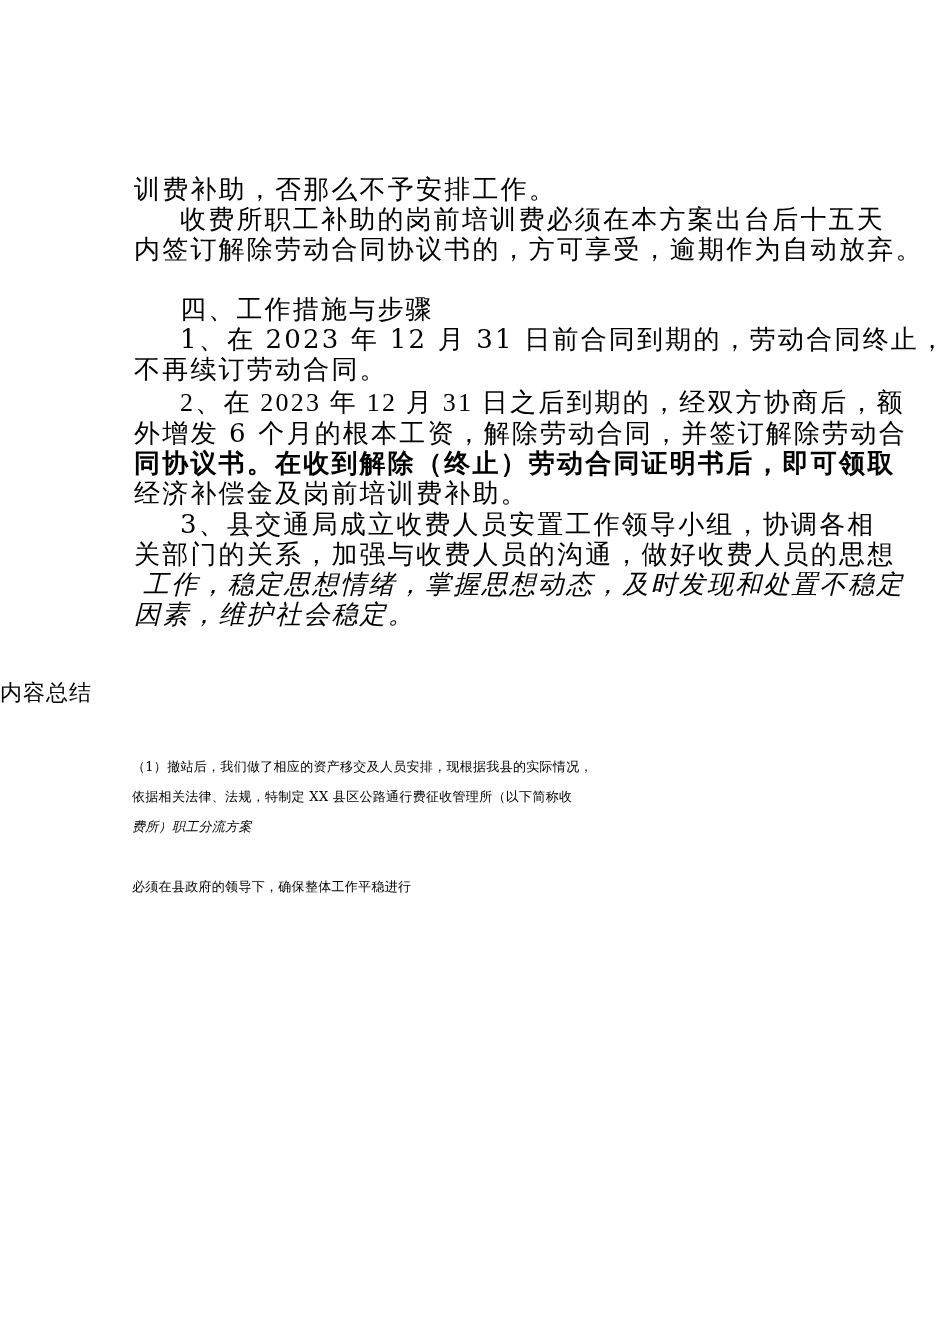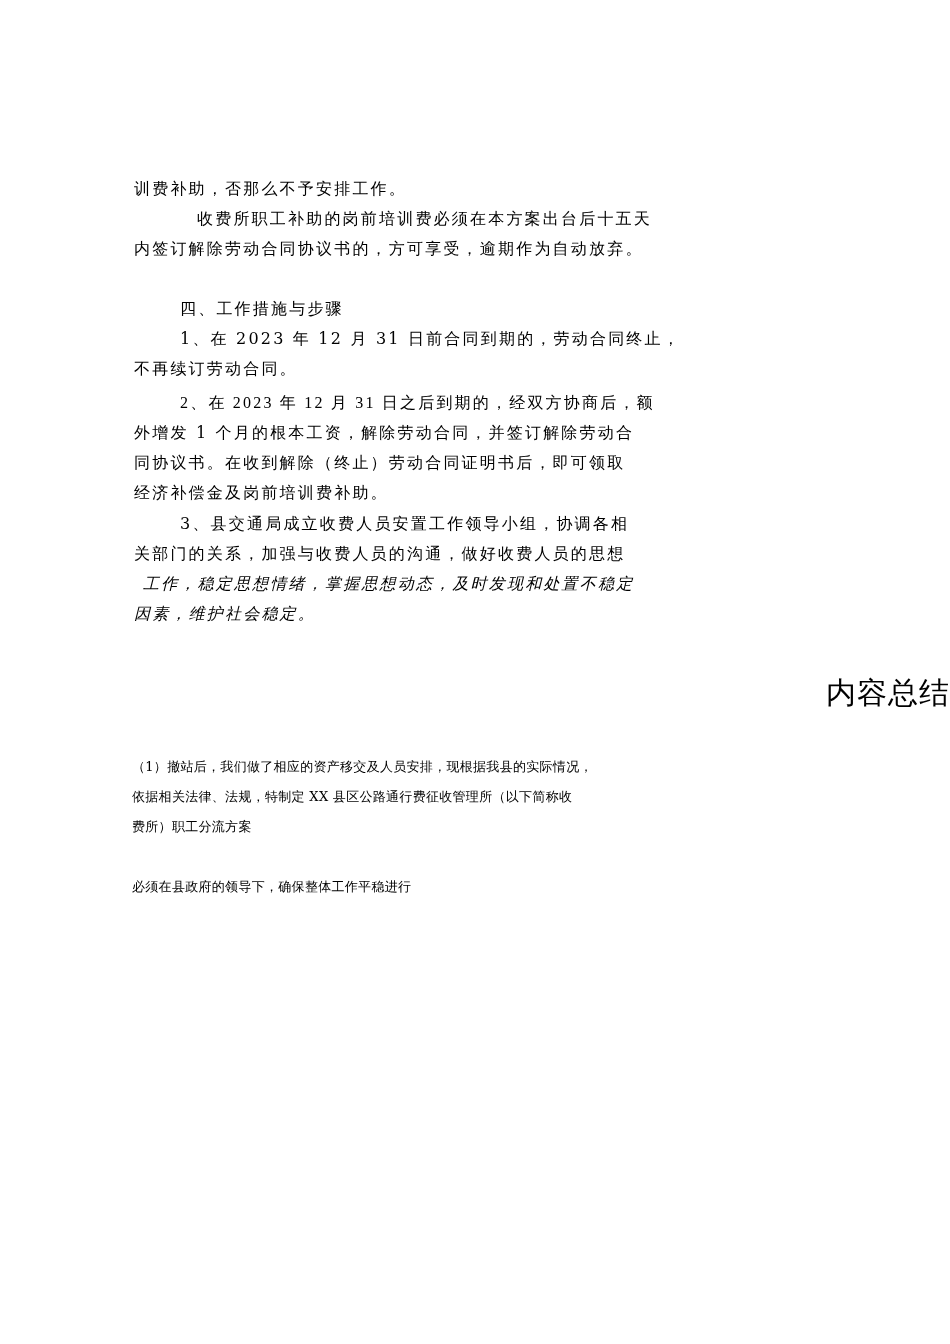--- a/index.html
+++ b/index.html
@@ -18,69 +18,69 @@
     .page {
       position: absolute;
       left: 0; top: 0;
       width: 950px;
       height: 1344px;
       background: #ffffff;
     }
     .line {
       position: absolute;
       white-space: nowrap;
-      font-size: 16px;
+      font-size: 26px;
       line-height: 30px;
       letter-spacing: 2.2px;
       font-family: "DejaVu Serif", "Liberation Serif", serif;
     }
     .summary-title {
       position: absolute;
       left: 0;
       width: 950px;
-      text-align: right;
+      text-align: left;
       top: 676px;
-      font-size: 30px;
+      font-size: 22px;
       line-height: 34px;
       letter-spacing: 1px;
       font-family: "DejaVu Sans", "Liberation Sans", sans-serif;
     }
     .sline {
       position: absolute;
       white-space: nowrap;
       font-size: 13px;
       line-height: 24px;
       letter-spacing: 0.3px;
       font-family: "DejaVu Serif", "Liberation Serif", serif;
     }
   </style>
 </head>
 <body>
 
 <div class="page">
 
   <div class="line" style="left:134px; top:174px;">训费补助，否那么不予安排工作。</div>
-  <div class="line" style="left:180px; top:204px;margin-left:17px;">收费所职工补助的岗前培训费必须在本方案出台后十五天</div>
+  <div class="line" style="left:180px; top:204px;">收费所职工补助的岗前培训费必须在本方案出台后十五天</div>
   <div class="line" style="left:180px; top:294px;">四、工作措施与步骤</div>
 
   <div class="line" style="left:134px; top:234px;">内签订解除劳动合同协议书的，方可享受，逾期作为自动放弃。</div>
 
   <div class="line" style="left:180px; top:324px;">1、在 2023 年 12 月 31 日前合同到期的，劳动合同终止，</div>
   <div class="line" style="left:134px; top:354px;">不再续订劳动合同。</div>
 
   <div class="line" style="left:180px; top:388px;font-family:Liberation Serif, serif;">2、在 2023 年 12 月 31 日之后到期的，经双方协商后，额</div>
-  <div class="line" style="left:134px; top:418px;">外增发 1 个月的根本工资，解除劳动合同，并签订解除劳动合</div>
-  <div class="line" style="left:134px; top:448px;">同协议书。在收到解除（终止）劳动合同证明书后，即可领取</div>
+  <div class="line" style="left:134px; top:418px;">外增发 6 个月的根本工资，解除劳动合同，并签订解除劳动合</div>
+  <div class="line" style="left:134px; top:448px;font-weight:bold;">同协议书。在收到解除（终止）劳动合同证明书后，即可领取</div>
   <div class="line" style="left:134px; top:478px;">经济补偿金及岗前培训费补助。</div>
 
   <div class="line" style="left:180px; top:509px;">3、县交通局成立收费人员安置工作领导小组，协调各相</div>
   <div class="line" style="left:134px; top:539px;">关部门的关系，加强与收费人员的沟通，做好收费人员的思想</div>
   <div class="line" style="left:143px; top:569px;font-style:italic;">工作，稳定思想情绪，掌握思想动态，及时发现和处置不稳定</div>
   <div class="line" style="left:134px; top:599px;font-style:italic;">因素，维护社会稳定。</div>
 
   <div class="summary-title">内容总结</div>
 
   <div class="sline" style="left:132px; top:755px;">（1）撤站后，我们做了相应的资产移交及人员安排，现根据我县的实际情况，</div>
   <div class="sline" style="left:132px; top:785px;">依据相关法律、法规，特制定 XX 县区公路通行费征收管理所（以下简称收</div>
-  <div class="sline" style="left:132px; top:815px;">费所）职工分流方案</div>
+  <div class="sline" style="left:132px; top:815px;font-style:italic;">费所）职工分流方案</div>
   <div class="sline" style="left:132px; top:875px;">必须在县政府的领导下，确保整体工作平稳进行</div>
 
 </div>
 
 </body></html>

